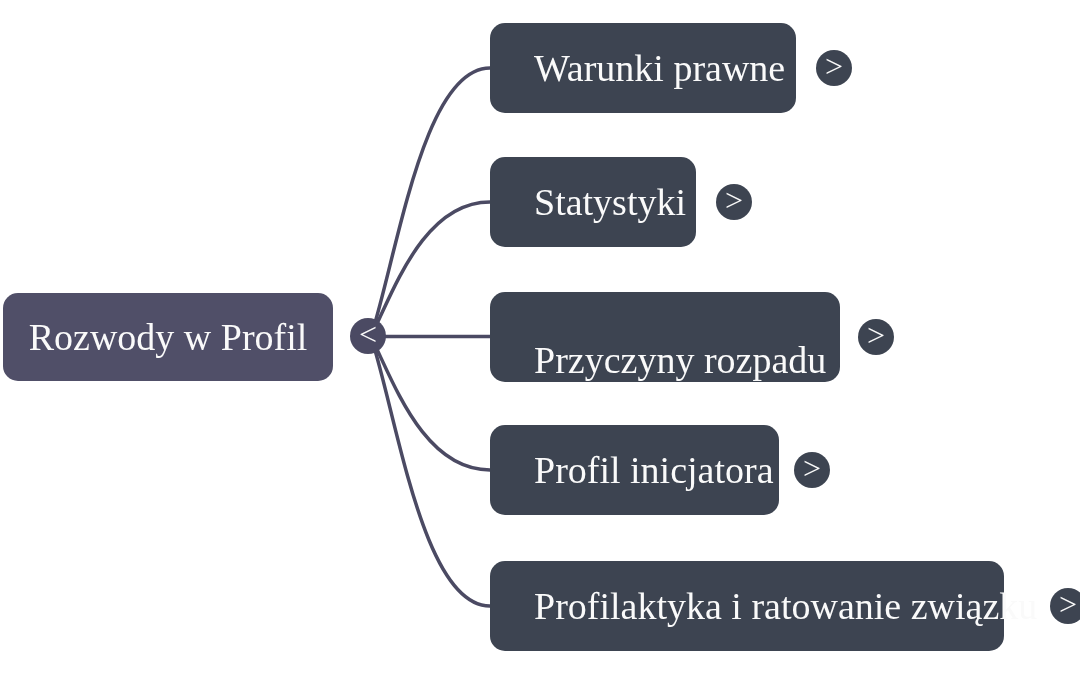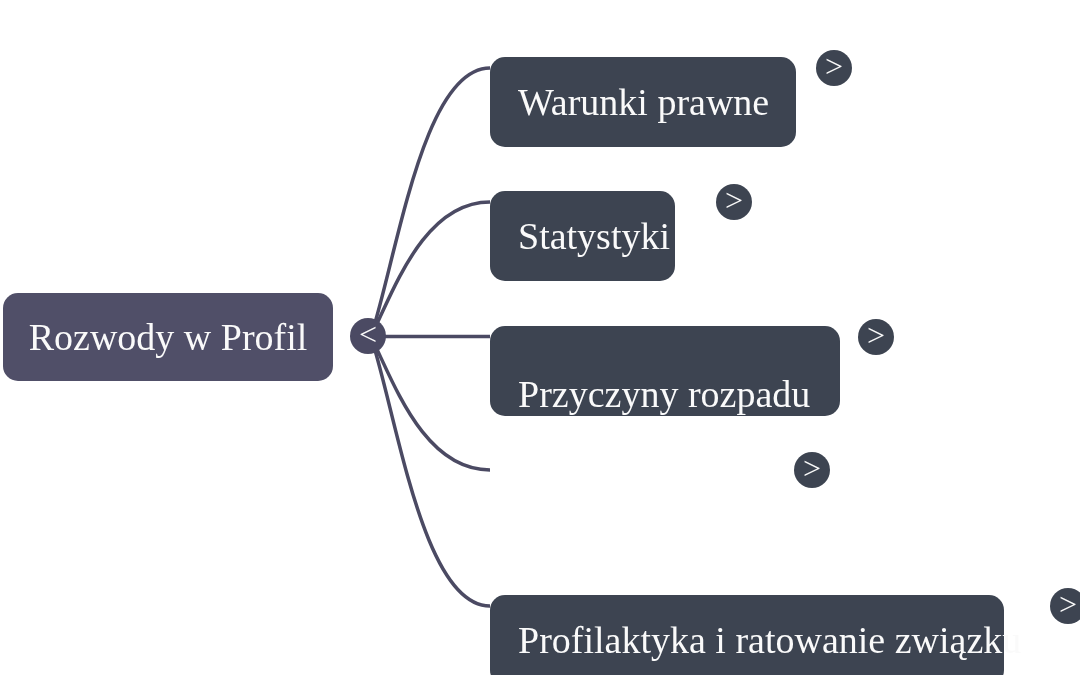--- a/index.html
+++ b/index.html
@@ -37,22 +37,21 @@
     left: 3px; top: 293px;
     width: 330px; height: 88px;
     background: var(--root-fill, #504F68);
     justify-content: center;
     padding: 0 10px;
   }
   .node.child {
     left: 490px;
     height: 90px;
     background: var(--child-fill, #3D4451);
-    padding-left: 28px;
-    margin-top: 34px;
+    padding-left: 44px;
   }
   .circle {
     position: absolute;
     width: 36px; height: 36px;
     border-radius: 50%;
     display: flex;
     align-items: center;
     justify-content: center;
     color: var(--text, #FAFAFA);
     font-size: 32px;
@@ -84,34 +83,37 @@
     <span>&lt;</span>
   </div>
 
   <div class="node child" style="top:23px; width:306px;">
     <span>Warunki prawne</span>
   </div>
   <div class="circle expand" style="left:816px; top:50px;">
     <span>&gt;</span>
   </div>
 
-  <div class="node child" style="top:157px; width:185px;">
+  <div class="node child" style="top:157px; width:206px;">
     <span>Statystyki</span>
   </div>
   <div class="circle expand" style="left:716px; top:184px;">
     <span>&gt;</span>
   </div>
 
   <div class="node child" style="top:292px; width:350px;align-items:flex-end;">
     <span>Przyczyny rozpadu</span>
   </div>
   <div class="circle expand" style="left:858px; top:319px;">
     <span>&gt;</span>
   </div>
 
+  <div class="node child" style="top:425px; width:289px;">
+    <span>Profil inicjatora</span>
+  </div>
   <div class="circle expand" style="left:794px; top:452px;">
     <span>&gt;</span>
   </div>
 
   <div class="node child" style="top:561px; width:514px;">
     <span>Profilaktyka i ratowanie związku</span>
   </div>
   <div class="circle expand" style="left:1050px; top:588px;">
     <span>&gt;</span>
   </div>

